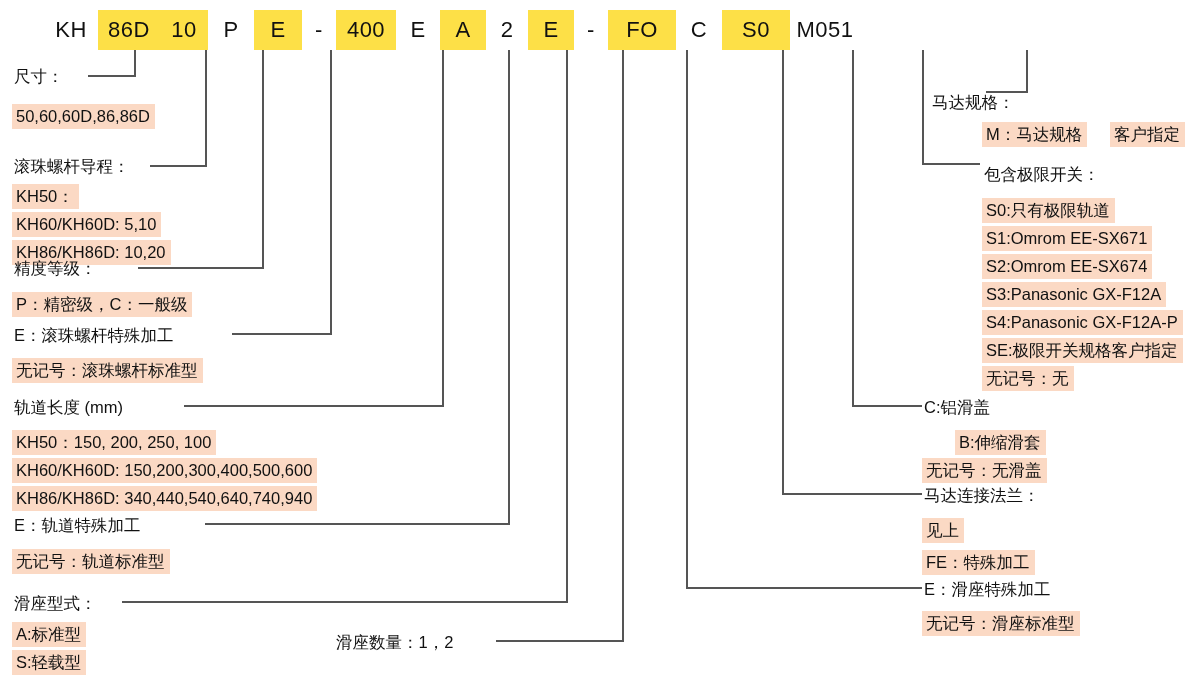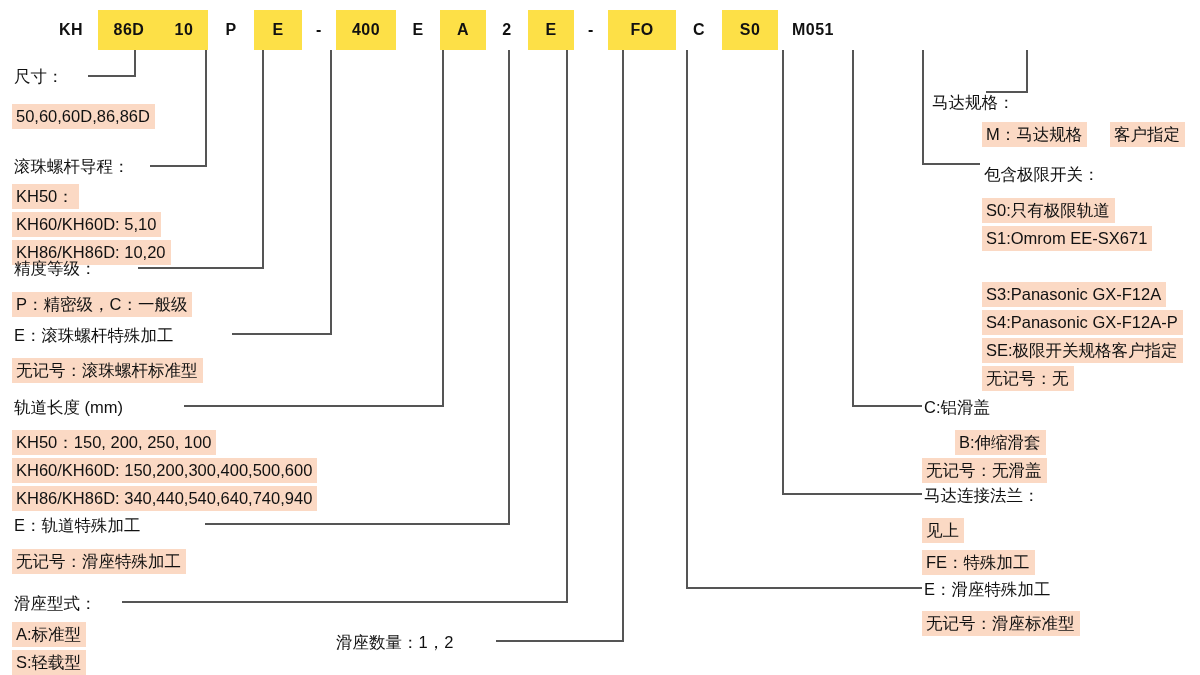--- a/index.html
+++ b/index.html
@@ -27,22 +27,22 @@
     left: 44px;
     top: 10px;
     height: 40px;
     display: flex;
     align-items: stretch;
   }
   .code-seg {
     display: flex;
     align-items: center;
     justify-content: center;
-    font-size: 16px;
-    font-weight: bold;
+    font-size: 22px;
+    font-weight: normal;
     color: #111;
     letter-spacing: 0.5px;
     box-sizing: border-box;
   }
   .code-seg.shaded { background: #fde047; }
   .code-seg.plain { background: #ffffff; }
   
   .lbl {
     position: absolute;
     font-size: 16.5px;
@@ -78,21 +78,21 @@
     <div class="code-seg shaded" style="width:48px">E</div>
     <div class="code-seg plain" style="width:34px">-</div>
     <div class="code-seg shaded" style="width:60px">400</div>
     <div class="code-seg plain" style="width:44px">E</div>
     <div class="code-seg shaded" style="width:46px">A</div>
     <div class="code-seg plain" style="width:42px">2</div>
     <div class="code-seg shaded" style="width:46px">E</div>
     <div class="code-seg plain" style="width:34px">-</div>
     <div class="code-seg shaded" style="width:68px">FO</div>
     <div class="code-seg plain" style="width:46px">C</div>
-    <div class="code-seg shaded" style="width:56px">S0</div>
+    <div class="code-seg shaded" style="width:68px">S0</div>
     <div class="code-seg plain" style="width:70px">M051</div>
   </div>
 
   <div class="ln v" style="left:134px; top:50px;  height:26px;"></div>
   <div class="ln h" style="left:88px;  top:75px;  width:48px;"></div>
 
   <div class="ln v" style="left:205px; top:50px;  height:116px;"></div>
   <div class="ln h" style="left:150px; top:165px; width:57px;"></div>
 
   <div class="ln v" style="left:262px; top:50px;  height:218px;"></div>
@@ -141,35 +141,36 @@
 
   <div class="lbl plain" style="left:14px; top:323px;">E：滚珠螺杆特殊加工</div>
   <div class="lbl hi" style="left:12px; top:358px;">无记号：滚珠螺杆标准型</div>
 
   <div class="lbl plain" style="left:14px; top:395px;">轨道长度 (mm)</div>
   <div class="lbl hi" style="left:12px; top:430px;">KH50：150, 200, 250, 100</div>
   <div class="lbl hi" style="left:12px; top:458px;">KH60/KH60D: 150,200,300,400,500,600</div>
   <div class="lbl hi" style="left:12px; top:486px;">KH86/KH86D: 340,440,540,640,740,940</div>
 
   <div class="lbl plain" style="left:14px; top:513px;">E：轨道特殊加工</div>
-  <div class="lbl hi" style="left:12px; top:549px;">无记号：滑座特殊加工</div>
+  <div class="lbl hi" style="left:12px; top:549px;">无记号：轨道标准型</div>
 
   <div class="lbl plain" style="left:14px; top:591px;">滑座型式：</div>
   <div class="lbl hi" style="left:12px; top:622px;">A:标准型</div>
   <div class="lbl hi" style="left:12px; top:650px;">S:轻载型</div>
 
   <div class="lbl plain" style="left:336px; top:630px;">滑座数量：1，2</div>
 
   <div class="lbl plain" style="left:932px; top:90px;">马达规格：</div>
   <div class="lbl hi" style="left:982px; top:122px;">M：马达规格</div>
   <div class="lbl hi" style="left:1110px; top:122px;">客户指定</div>
 
   <div class="lbl plain" style="left:984px; top:162px;">包含极限开关：</div>
   <div class="lbl hi" style="left:982px; top:198px;">S0:只有极限轨道</div>
   <div class="lbl hi" style="left:982px; top:226px;">S1:Omrom EE-SX671</div>
+  <div class="lbl hi" style="left:982px; top:254px;">S2:Omrom EE-SX674</div>
   <div class="lbl hi" style="left:982px; top:282px;">S3:Panasonic GX-F12A</div>
   <div class="lbl hi" style="left:982px; top:310px;">S4:Panasonic GX-F12A-P</div>
   <div class="lbl hi" style="left:982px; top:338px;">SE:极限开关规格客户指定</div>
   <div class="lbl hi" style="left:982px; top:366px;">无记号：无</div>
 
   <div class="lbl plain" style="left:924px; top:395px;">C:铝滑盖</div>
   <div class="lbl hi" style="left:955px; top:430px;">B:伸缩滑套</div>
   <div class="lbl hi" style="left:922px; top:458px;">无记号：无滑盖</div>
 
   <div class="lbl plain" style="left:924px; top:483px;">马达连接法兰：</div>

